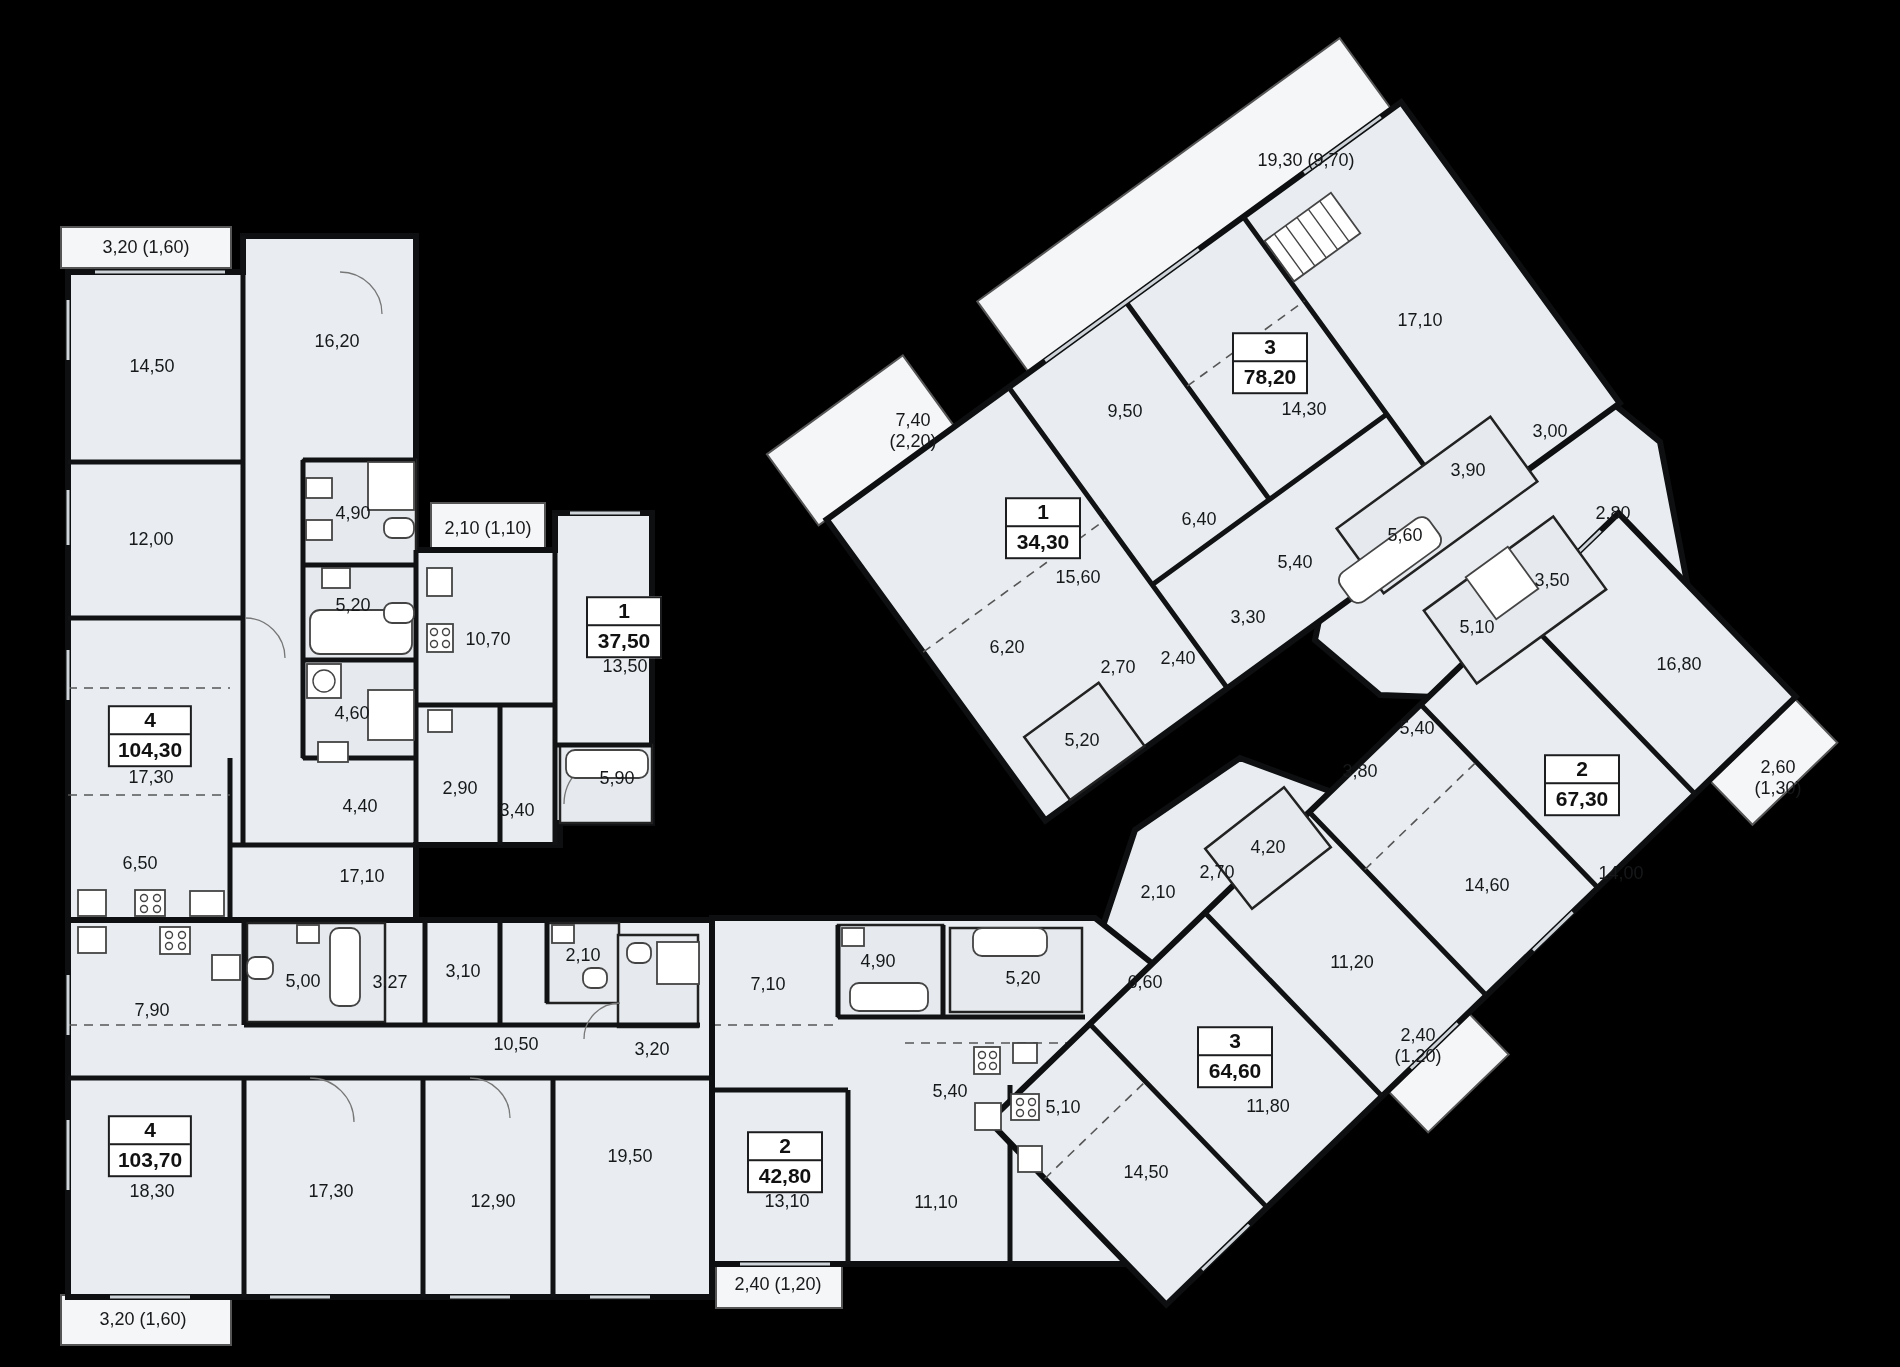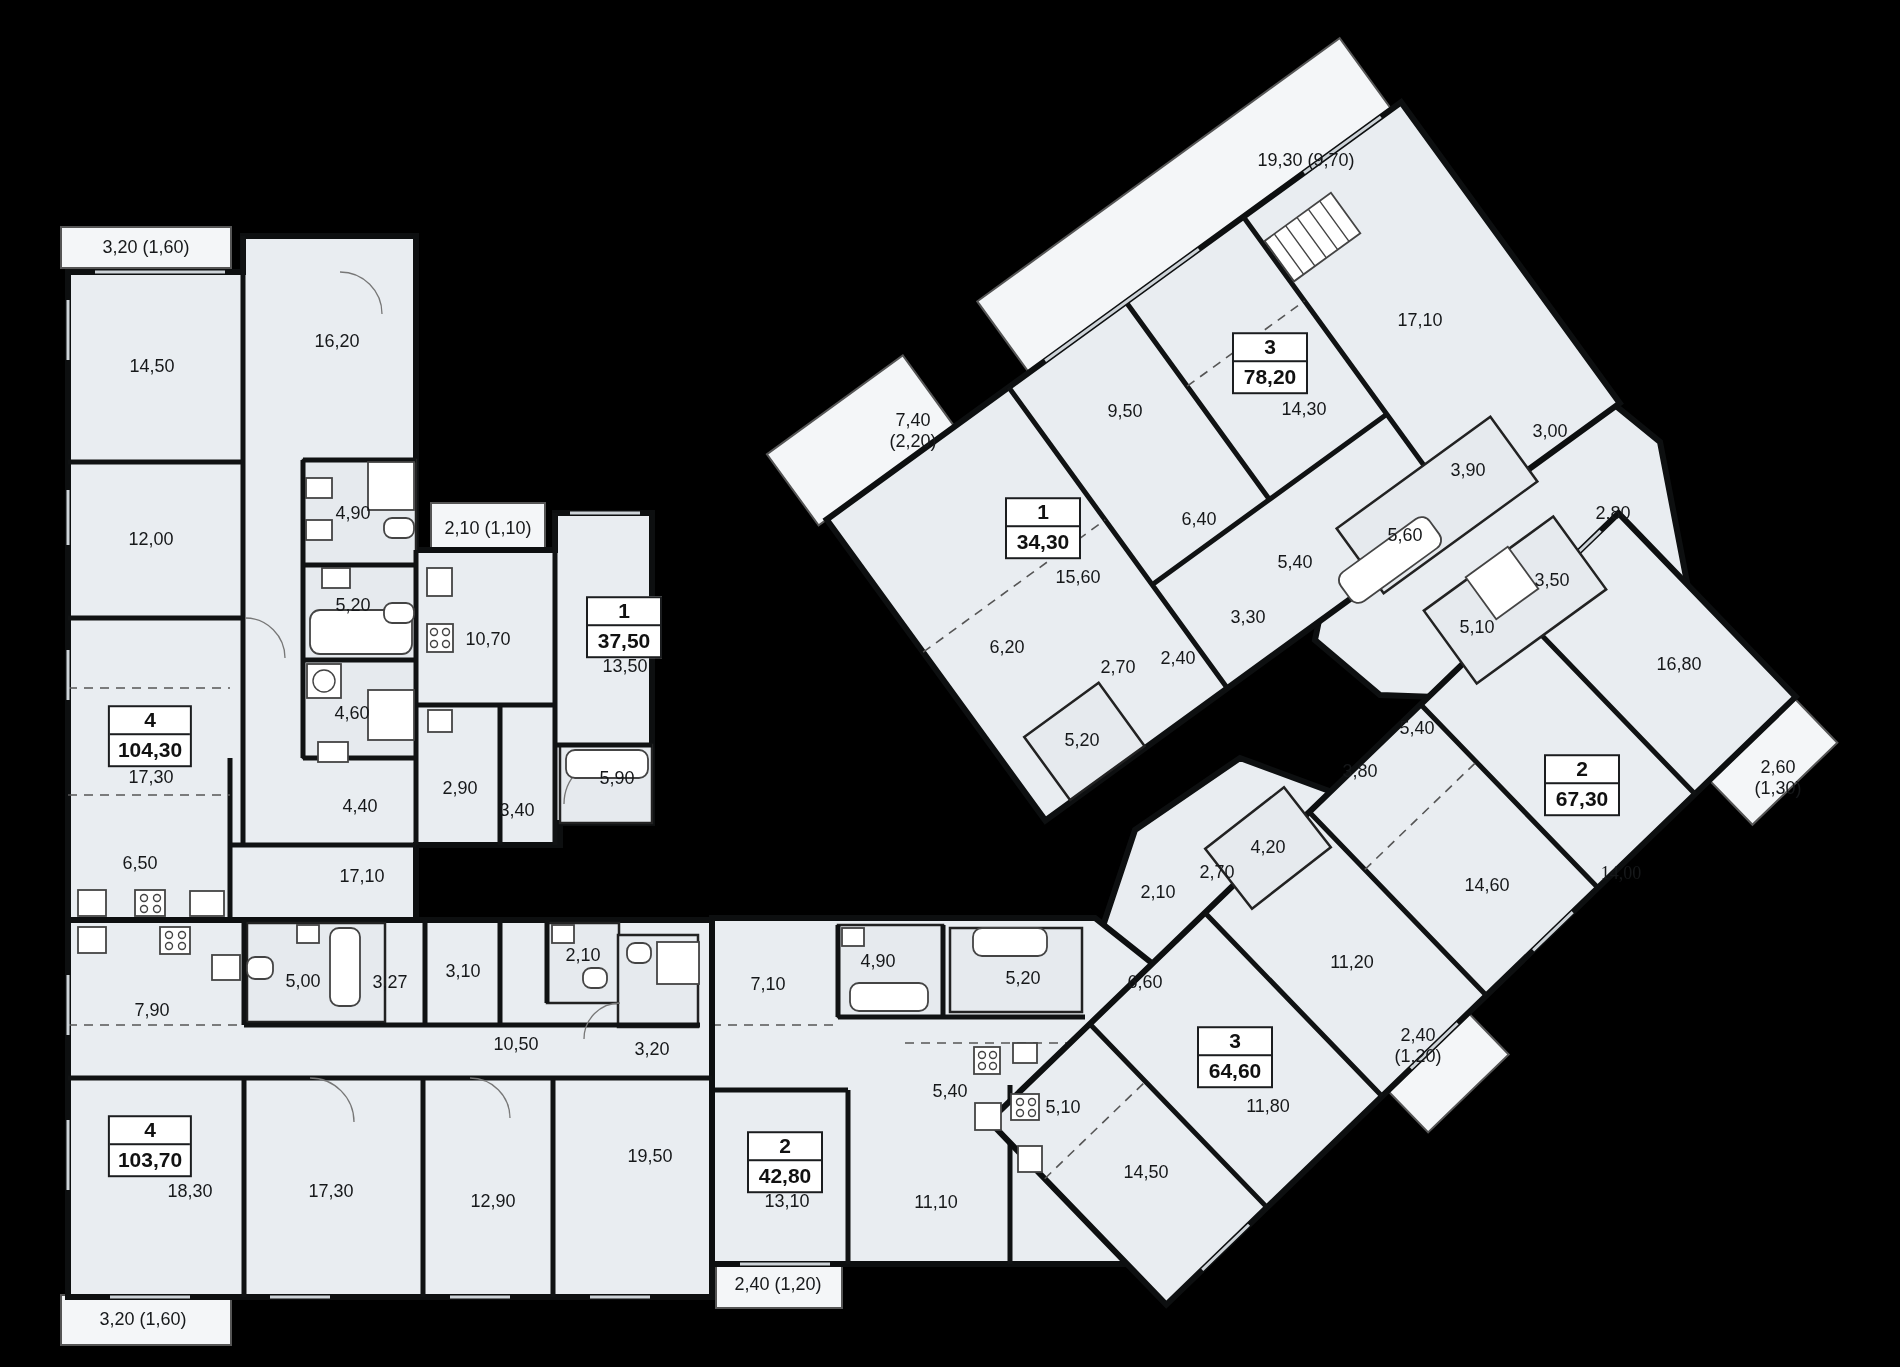--- a/index.html
+++ b/index.html
@@ -210,41 +210,41 @@
       <div class="rlabel" style="left: 362px; top: 877px;">17,10</div>
       <div class="rlabel" style="left: 151px; top: 778px;">17,30</div>
       <div class="rlabel" style="left: 140px; top: 864px;">6,50</div>
       <div class="rlabel" style="left: 152px; top: 983px; margin-top: 28px;">7,90</div>
       <div class="rlabel" style="left: 303px; top: 982px;">5,00</div>
       <div class="rlabel" style="left: 390px; top: 983px;">3,27</div>
       <div class="rlabel" style="left: 463px; top: 972px;">3,10</div>
       <div class="rlabel" style="left: 583px; top: 956px;">2,10</div>
       <div class="rlabel" style="left: 652px; top: 1050px;">3,20</div>
       <div class="rlabel" style="left: 516px; top: 1045px;">10,50</div>
-      <div class="rlabel" style="left: 152px; top: 1192px; margin-left: 38px;">18,30</div>
+      <div class="rlabel" style="left: 152px; top: 1192px;">18,30</div>
       <div class="rlabel" style="left: 331px; top: 1192px;">17,30</div>
       <div class="rlabel" style="left: 493px; top: 1202px;">12,90</div>
-      <div class="rlabel" style="left: 630px; top: 1157px; margin-left: 20px;">19,50</div>
+      <div class="rlabel" style="left: 630px; top: 1157px;">19,50</div>
       <div class="rlabel" style="left: 143px; top: 1320px;">3,20 (1,60)</div>
       <div class="rlabel" style="left: 768px; top: 985px;">7,10</div>
       <div class="rlabel" style="left: 878px; top: 962px;">4,90</div>
       <div class="rlabel" style="left: 1023px; top: 979px;">5,20</div>
       <div class="rlabel" style="left: 787px; top: 1202px;">13,10</div>
       <div class="rlabel" style="left: 936px; top: 1203px;">11,10</div>
       <div class="rlabel" style="left: 950px; top: 1092px;">5,40</div>
       <div class="rlabel" style="left: 1063px; top: 1108px;">5,10</div>
       <div class="rlabel" style="left: 778px; top: 1285px;">2,40 (1,20)</div>
       <div class="rlabel" style="left: 1146px; top: 1173px;">14,50</div>
       <div class="rlabel" style="left: 1145px; top: 983px;">6,60</div>
       <div class="rlabel" style="left: 1268px; top: 1107px;">11,80</div>
       <div class="rlabel" style="left: 1352px; top: 963px;">11,20</div>
       <div class="rlabel" style="left: 1418px; top: 1046px;">2,40
 (1,20)</div>
       <div class="rlabel" style="left: 1487px; top: 886px;">14,60</div>
-      <div class="rlabel" style="left: 1621px; top: 874px; font-family: Liberation Serif, serif;">14,00</div>
+      <div class="rlabel" style="left: 1621px; top: 874px;">14,00</div>
       <div class="rlabel" style="left: 1679px; top: 665px;">16,80</div>
       <div class="rlabel" style="left: 1778px; top: 778px;">2,60
 (1,30)</div>
       <div class="rlabel" style="left: 1417px; top: 729px;">5,40</div>
       <div class="rlabel" style="left: 1360px; top: 772px;">3,80</div>
       <div class="rlabel" style="left: 1268px; top: 848px;">4,20</div>
       <div class="rlabel" style="left: 1217px; top: 873px;">2,70</div>
       <div class="rlabel" style="left: 1158px; top: 893px;">2,10</div>
       <div class="rlabel" style="left: 1550px; top: 432px;">3,00</div>
       <div class="rlabel" style="left: 1468px; top: 471px;">3,90</div>

